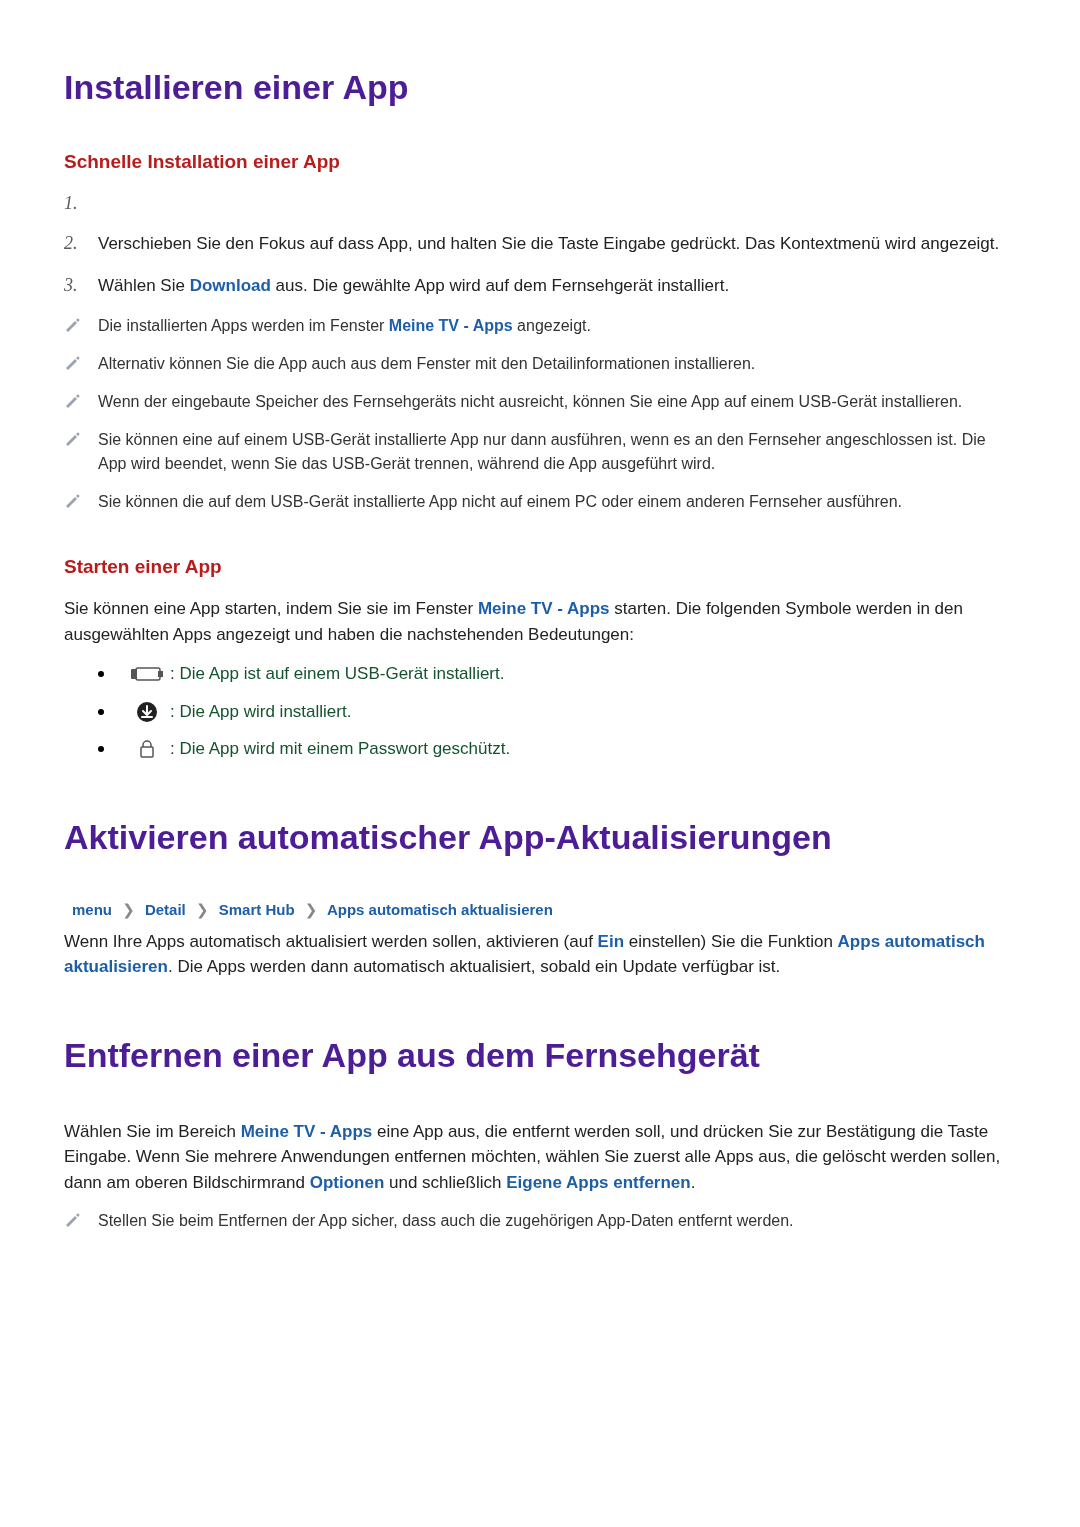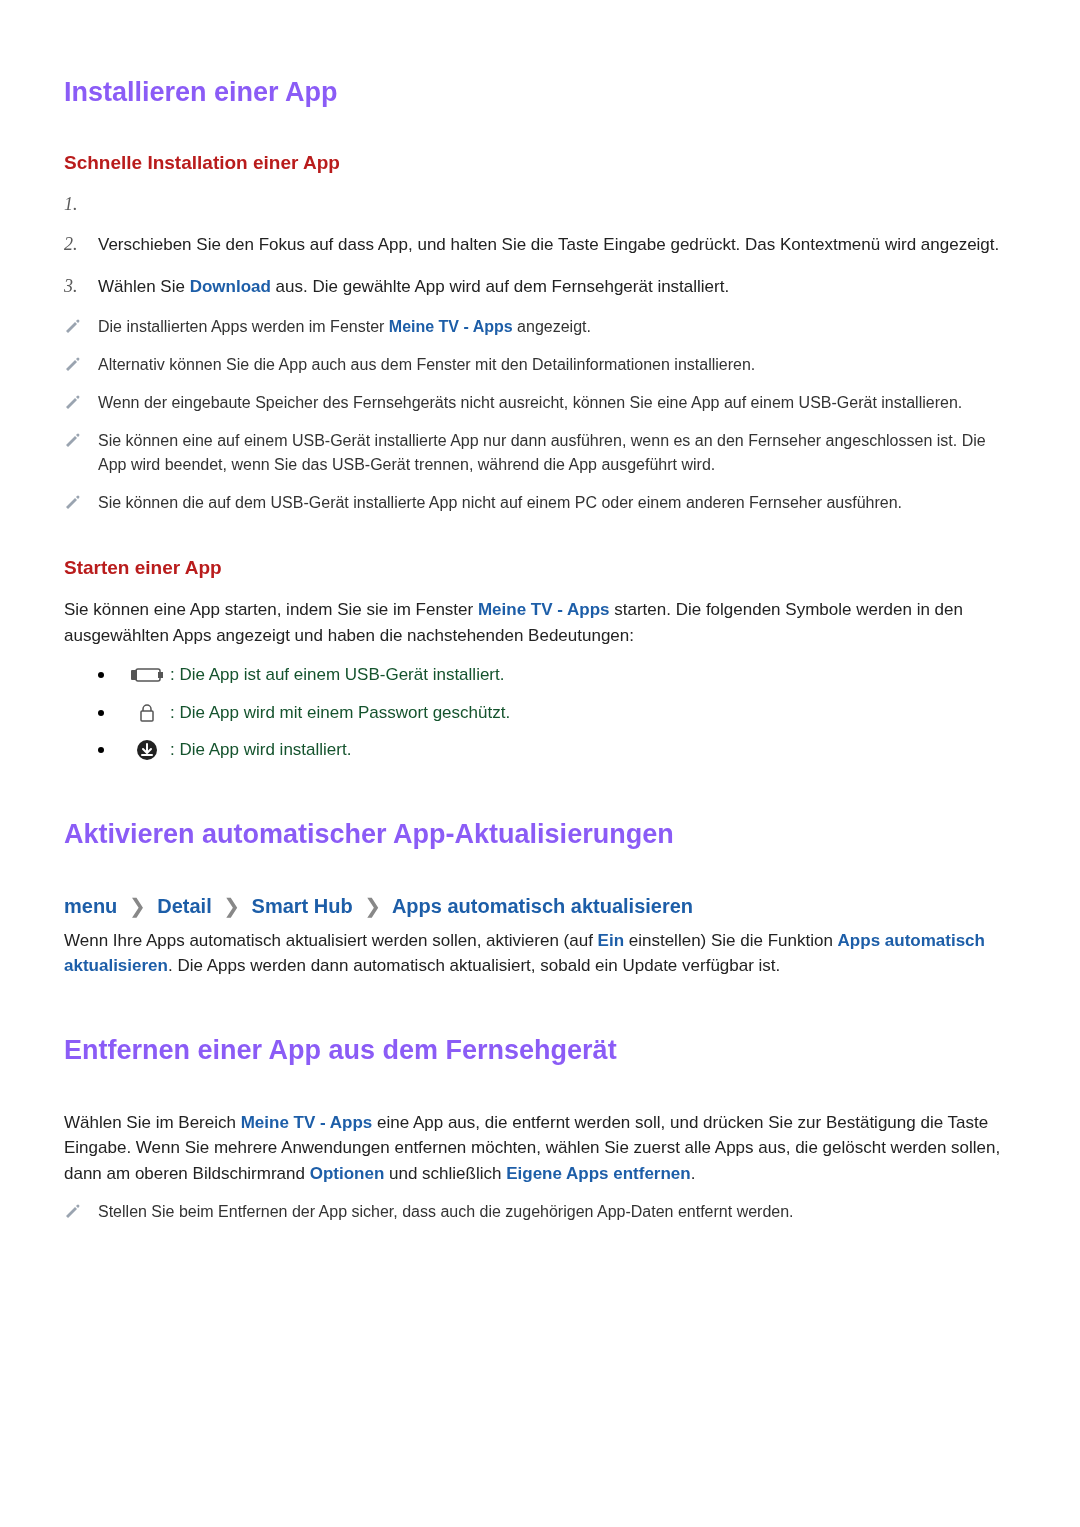--- a/index.html
+++ b/index.html
@@ -9,24 +9,24 @@
     font-family: Arial, Helvetica, sans-serif;
     color: #333;
   }
   .page {
     width: 1080px;
     min-height: 1527px;
     box-sizing: border-box;
     padding: 64px 64px 64px 64px;
   }
   h1 {
-    font-size: 27px;
-    font-weight: bold;
-    color: #8b5cf6;
-    margin: 13px 0 44px 0;
+    font-size: 34px;
+    font-weight: bold;
+    color: #4c1d95;
+    margin: 4px 0 44px 0;
   }
   h2 {
     font-size: 19px;
     font-weight: bold;
     color: #b91c1c;
     margin: 0 0 18px 0;
   }
   h1.sec2 { margin-top: 56px; }
   h1.sec3 { margin-top: 56px; }
   .numlist {
@@ -100,24 +100,24 @@
     margin-right: 26px;
     flex: 0 0 6px;
   }
   .icon-slot {
     display: inline-flex;
     align-items: center;
     justify-content: center;
     margin-right: 6px;
   }
   .breadcrumb {
-    font-size: 20px;
+    font-size: 15px;
     color: #1d5ea8;
     font-weight: bold;
-    margin: 0 0 10px 0;
+    margin: 0 0 10px 8px;
   }
   .breadcrumb .chev {
     color: #888;
     font-weight: normal;
     margin: 0 6px;
   }
   .sub-section { margin-top: 42px; }
   .notelist .li-text { font-size: 16px; color: #333; }
 </style>
 </head>
@@ -205,36 +205,36 @@
             <rect x="1" y="3" width="6" height="10" rx="1" fill="#555"></rect>
             <rect x="6" y="2" width="24" height="12" rx="2" fill="none" stroke="#555" stroke-width="1.5"></rect>
             <rect x="28" y="5" width="5" height="6" fill="#555"></rect>
           </svg>
         </span>
         <span> : Die App ist auf einem USB-Gerät installiert.</span>
       </li>
       <li>
         <span class="dot"></span>
         <span class="icon-slot" style="width:34px;">
+          <svg width="22" height="22" viewBox="0 0 22 22">
+            <circle cx="11" cy="11" r="10" fill="#222"></circle>
+            <path d="M11 5 V13 M7 10 L11 14 L15 10 M6 16 H16" stroke="#fff" stroke-width="2" fill="none" stroke-linecap="round" stroke-linejoin="round"></path>
+          </svg>
+        </span>
+        <span> : Die App wird installiert.</span>
+      </li>
+      <li>
+        <span class="dot"></span>
+        <span class="icon-slot" style="width:34px;">
           <svg width="18" height="20" viewBox="0 0 18 20">
             <rect x="3" y="8" width="12" height="10" rx="1" fill="none" stroke="#555" stroke-width="1.5"></rect>
             <path d="M5 8 V6 a4 4 0 0 1 8 0 V8" fill="none" stroke="#555" stroke-width="1.5"></path>
           </svg>
         </span>
         <span> : Die App wird mit einem Passwort geschützt.</span>
-      </li>
-      <li>
-        <span class="dot"></span>
-        <span class="icon-slot" style="width:34px;">
-          <svg width="22" height="22" viewBox="0 0 22 22">
-            <circle cx="11" cy="11" r="10" fill="#222"></circle>
-            <path d="M11 5 V13 M7 10 L11 14 L15 10 M6 16 H16" stroke="#fff" stroke-width="2" fill="none" stroke-linecap="round" stroke-linejoin="round"></path>
-          </svg>
-        </span>
-        <span> : Die App wird installiert.</span>
       </li>
     </ul>
   </div>
 
   <h1 class="sec2">Aktivieren automatischer App-Aktualisierungen</h1>
   <p class="breadcrumb">
     <span>menu</span>
     <span class="chev">❯</span>
     <span>Detail</span>
     <span class="chev">❯</span>

